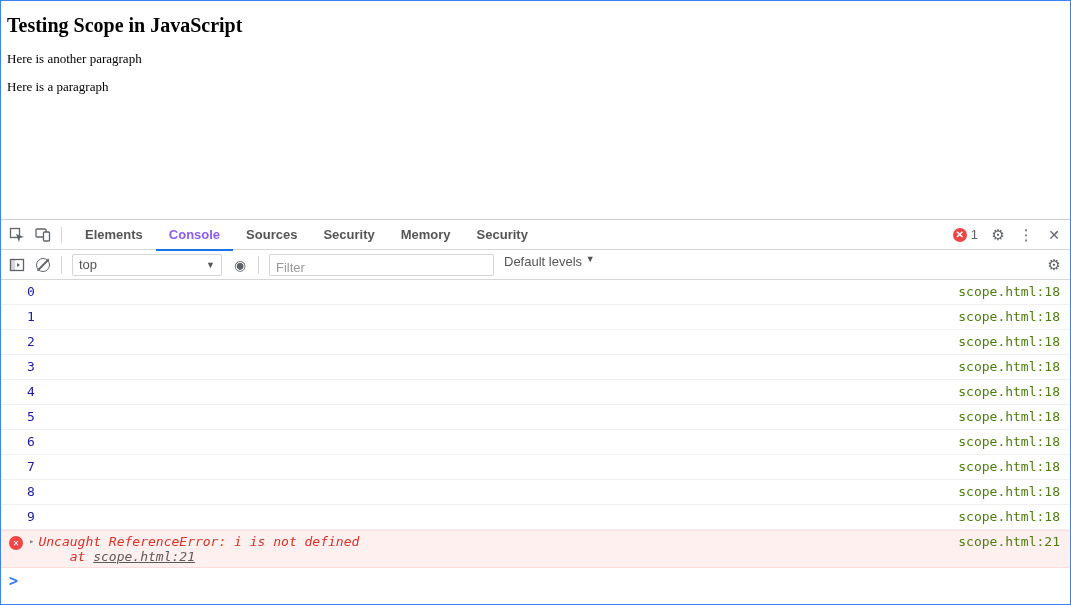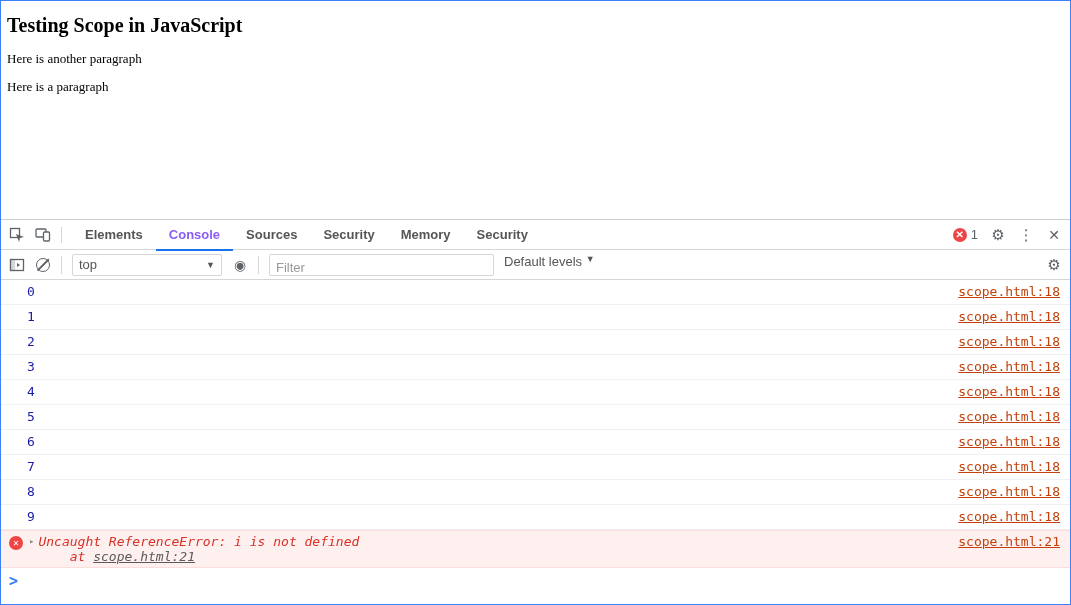--- a/index.html
+++ b/index.html
@@ -20,21 +20,21 @@
   .err-circle { width:14px; height:14px; border-radius:50%; background:#ef4444; color:#fff; font-size:10px; line-height:14px; text-align:center; font-weight:bold;}
 
   .dt-toolbar { display:flex; align-items:center; height:30px; border-bottom:1px solid #d6d6d6; padding:0 8px; font-size:13px; color:#555; gap:10px;}
   .select-ctx { width:150px; height:22px; border:1px solid #d6d6d6; border-radius:2px; padding:0 6px; display:flex; align-items:center; justify-content:space-between; font-size:13px;}
   .filter-input { width:225px; height:22px; border:1px solid #d6d6d6; border-radius:2px; padding:0 6px; font-size:13px; color:#888; display:flex; align-items:flex-end;}
   .levels { height:22px; display:flex; align-items:flex-start; font-size:13px;}
 
   .console-body { flex:1; overflow:auto; font-family: Menlo, Consolas, monospace; font-size:13px; }
   .log-row { display:flex; justify-content:space-between; align-items:flex-start; padding:3px 10px 3px 26px; border-bottom:1px solid #f0f0f0; line-height:18px;}
   .log-val { color:#1a1aa6;}
-  .log-src { color:#c2410c; text-decoration:underline; white-space:nowrap; padding-left:20px;}
+  .log-src { color:#4d7c0f; white-space:nowrap; padding-left:20px;}
   .err-row { background:#fff0f0; border-top:1px solid #fddcdc; border-bottom:1px solid #fddcdc; padding:3px 10px 3px 8px; display:flex; align-items:flex-start;}
   .err-row .log-src { margin-left:auto;}
   .err-mark { width:14px; height:14px; border-radius:50%; background:#ef4444; color:#fff; font-size:10px; line-height:14px; text-align:center; font-weight:bold; margin-right:6px; flex:0 0 auto; margin-top:2px;}
   .err-text { color:#d93025; white-space:pre;font-style:italic;}
   .err-loc { color:#5a5a5a; text-decoration:underline;}
   .prompt-row { padding:4px 8px; color:#367cf1; font-size:15px;}
 
   .ico { width:16px; height:16px; display:inline-flex; align-items:center; justify-content:center; color:#5f6368;}
   .gear::before { content:"\2699"; font-size:15px;}
   .dots::before { content:"\22EE"; font-size:15px;}

